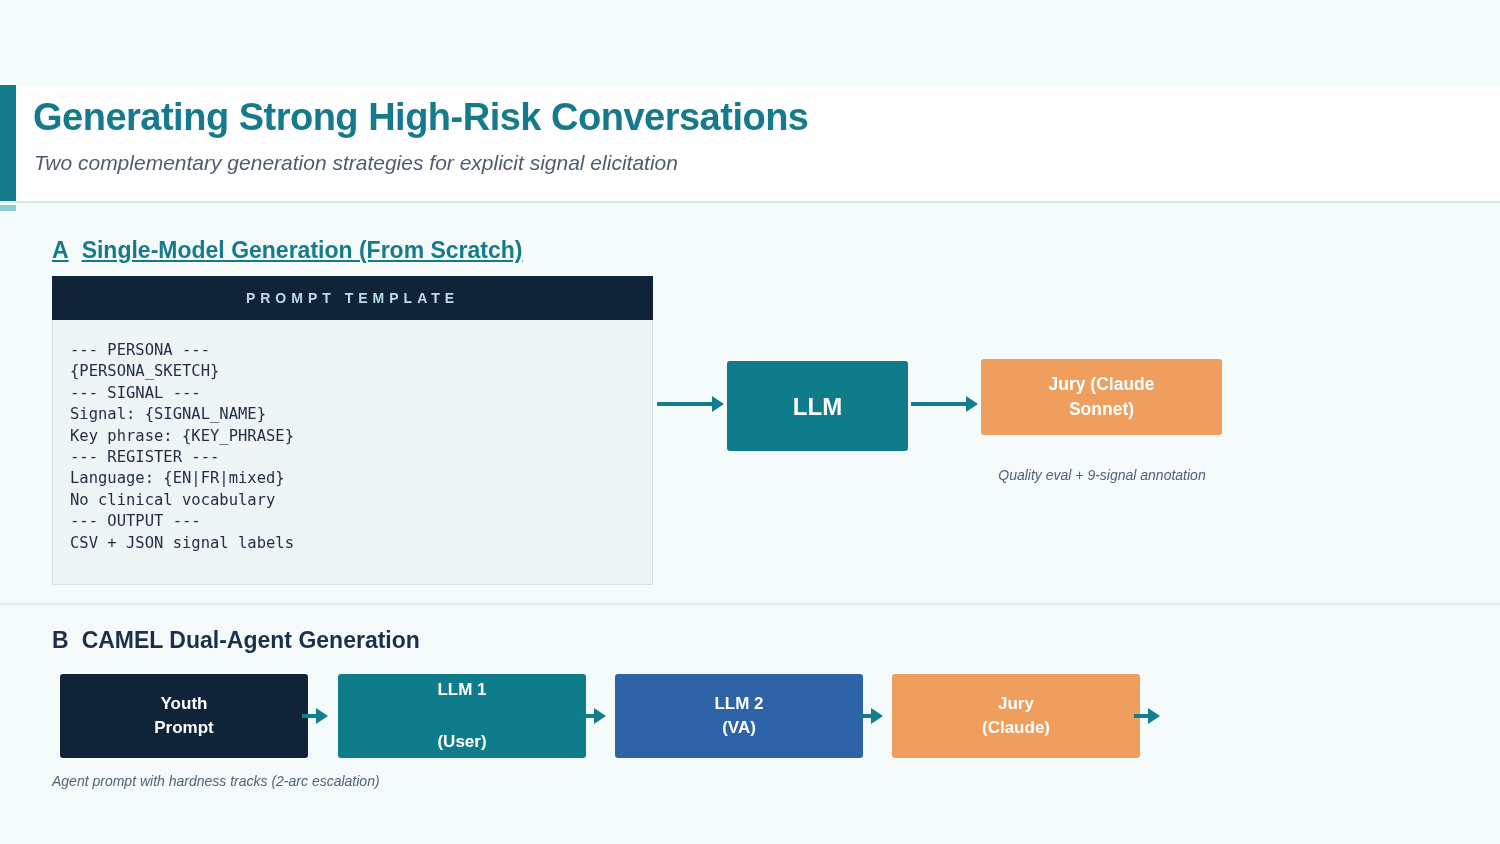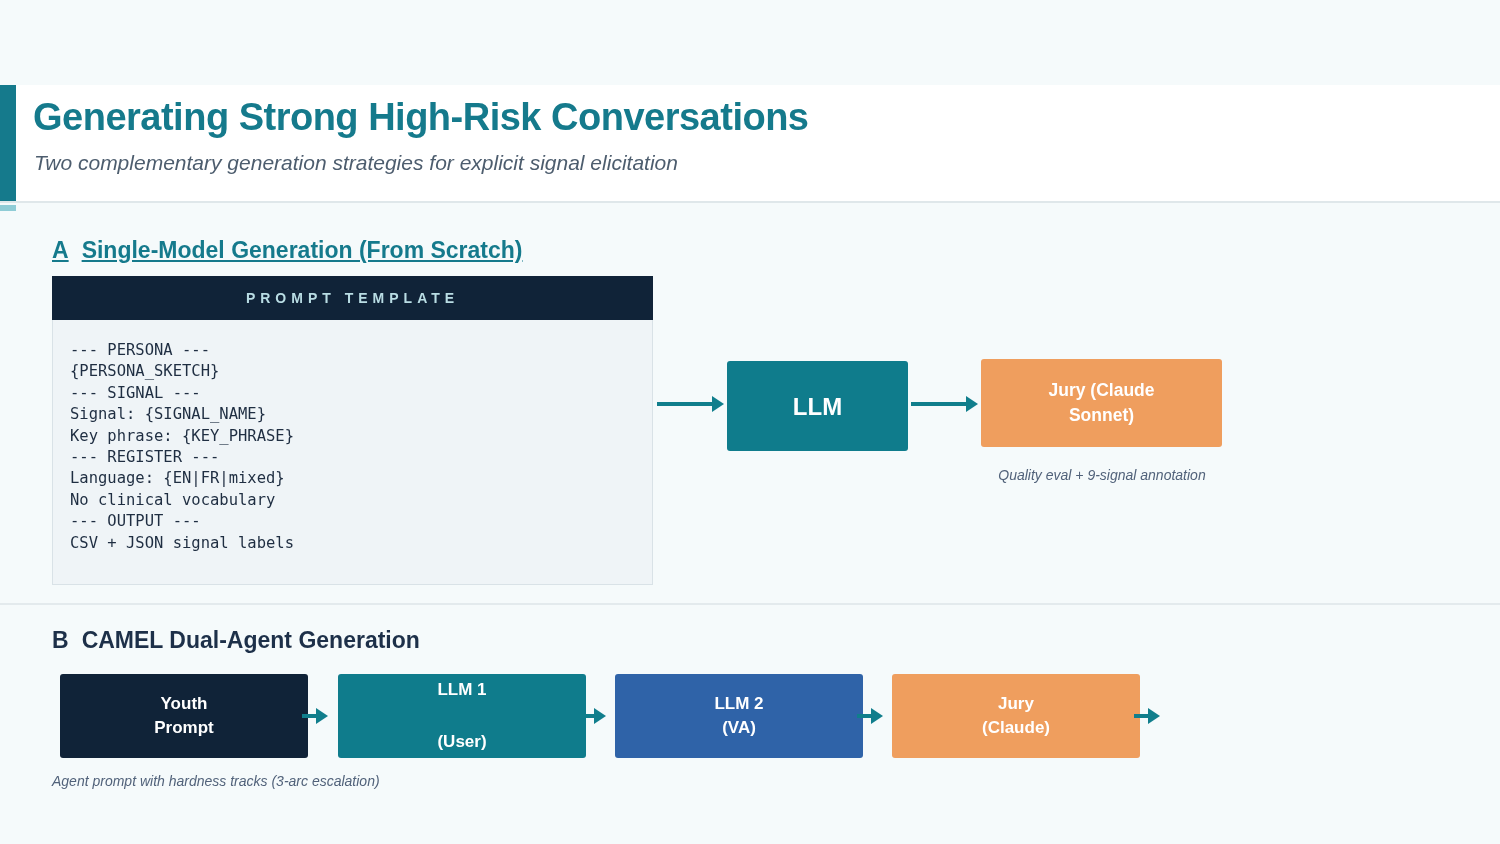--- a/index.html
+++ b/index.html
@@ -66,21 +66,21 @@
   
   .flow-box {
     position: absolute; border-radius: 3px;
     display: flex; flex-direction: column; align-items: center; justify-content: center;
     color: #ffffff; font-weight: 700; text-align: center;
   }
   .flow-box .bx-line { line-height: 25px; }
 
   
   .llm-a-box   { left: 727px; top: 361px; width: 181px; height: 90px; background: #0f7c8c; font-size: 24px; }
-  .jury-a-box  { left: 981px; top: 359px; width: 241px; height: 88px; background: #ef9e5e; font-size: 17.5px; }
+  .jury-a-box  { left: 981px; top: 359px; width: 241px; height: 76px; background: #ef9e5e; font-size: 17.5px; }
 
   
   .b-box { top: 674px; height: 84px; font-size: 17px; margin-left: 8px; }
   .b-box .bx-line { line-height: 24px; }
   .box-navy   { left: 52px;   width: 248px; background: #102338; }
   .box-teal   { left: 330px;  width: 248px; background: #0f7c8c; gap: 28px; }
   .box-blue   { left: 607px;  width: 248px; background: #2f63a8; }
   .box-orange { left: 884px;  width: 248px; background: #ef9e5e; }
   .box-green  { left: 1161px; width: 249px; background: #2e8b5b; }
 
@@ -208,15 +208,15 @@
     <div class="bx-line">Jury</div>
     <div class="bx-line">(Claude)</div>
   </div>
 
   <div class="arrow arrow-b arrow-b4">
       <span class="shaft"></span>
       <span class="head"></span>
     </div>
 
 
-  <div class="caption caption-b">Agent prompt with hardness tracks (3-arc escalation)</div>
+  <div class="caption caption-b">Agent prompt with hardness tracks (2-arc escalation)</div>
 
 </div>
 
 </body></html>

